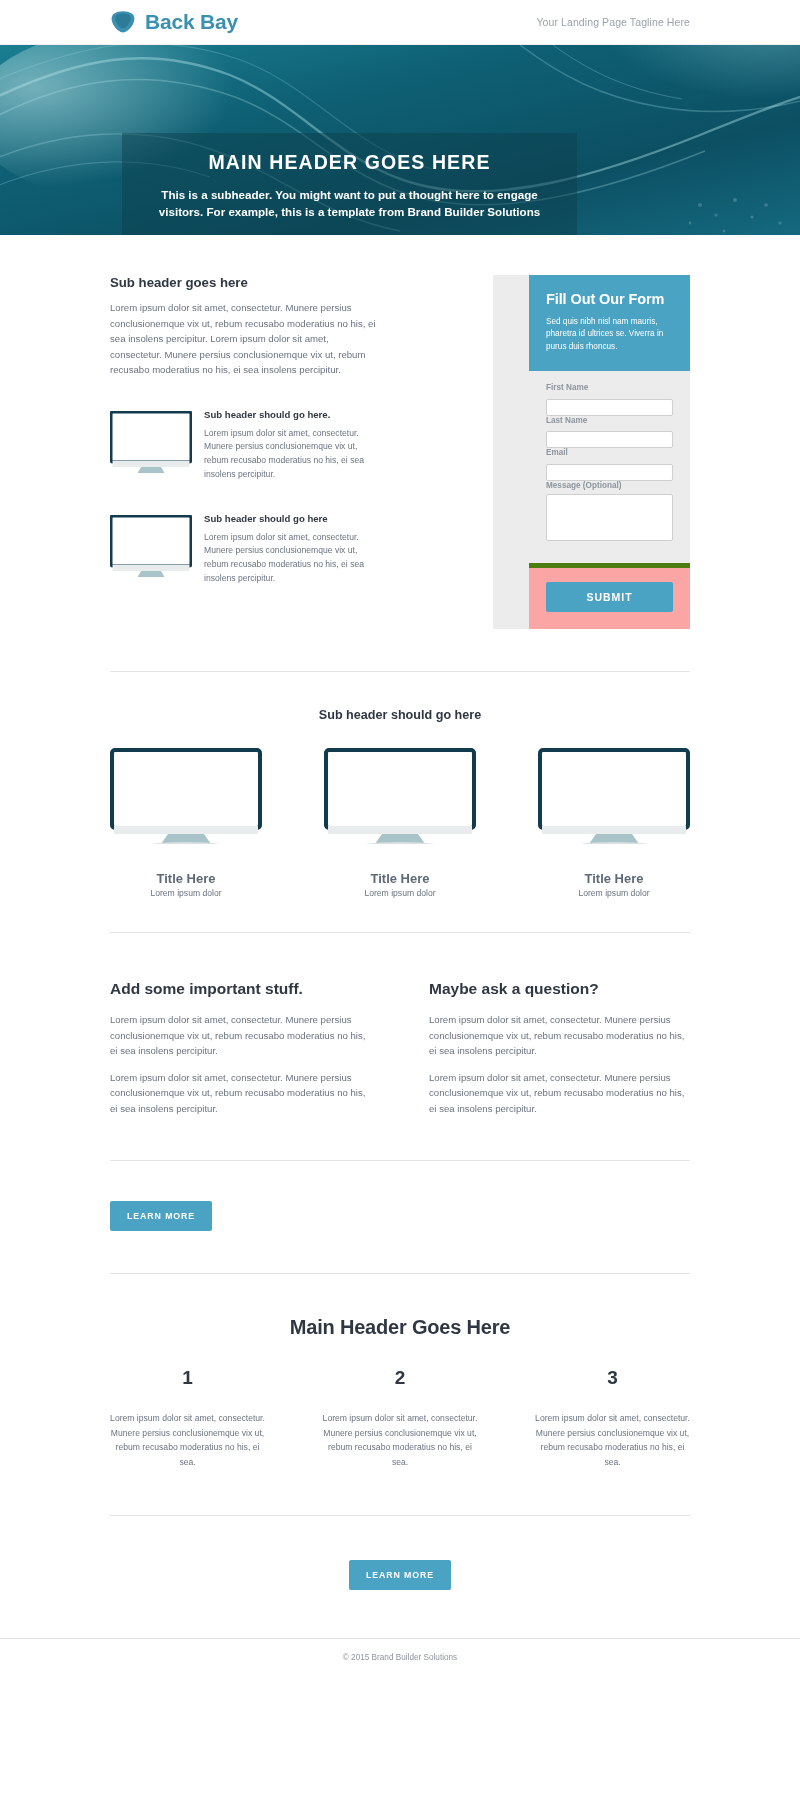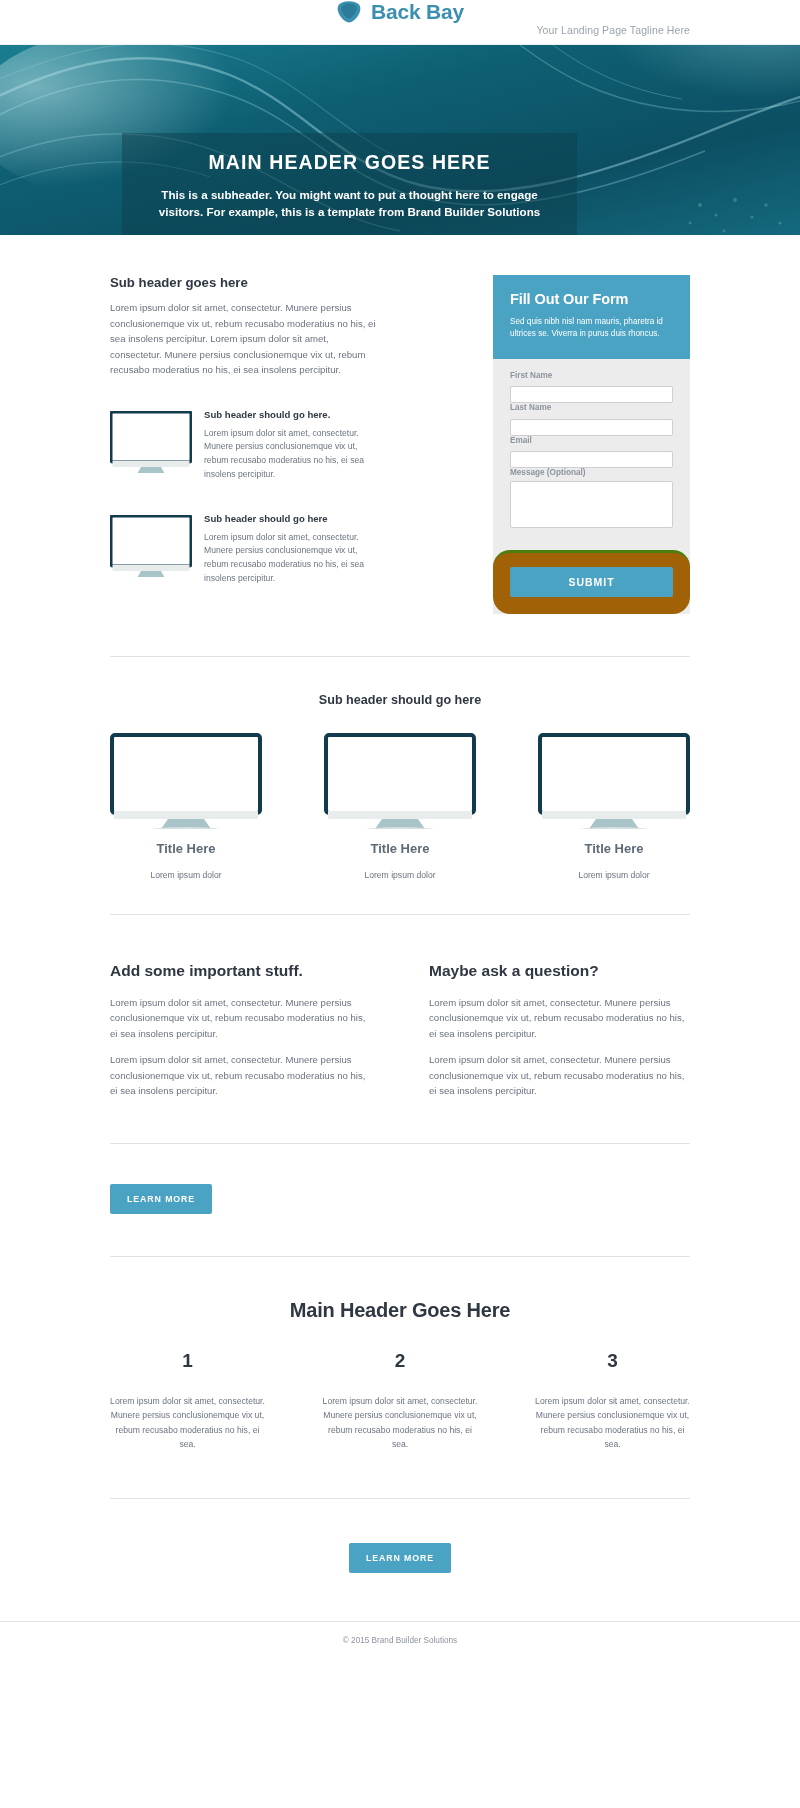--- a/index.html
+++ b/index.html
@@ -13,21 +13,20 @@
   .page { width: 800px; position: relative; background:#fff; }
 
   
   .topnav {
     height: 45px;
     display: flex;
     align-items: center;
     padding: 0 110px 0 110px;
     background: #fff;
     border-bottom: 1px solid #f0f0f0;
-    flex-direction: column;
   }
   .brand { display: flex; align-items: center; gap: 9px; }
   .brand-logo { width: 26px; height: 24px; display:block; }
   .brand-name {
     font-size: 21px;
     font-weight: bold;
     color: #3b8fb0;
     letter-spacing: -0.2px;
   }
   .tagline {
@@ -97,21 +96,21 @@
   .feature-txt { flex: 1; }
   .feature-title {
     font-size: 9.6px; font-weight: bold; color: #2f3742; margin-bottom: 7px;
   }
   .feature-txt p { font-size: 8.6px; line-height: 1.6; color: #6b7380; }
 
   
   .monitor { display:block; width: 100%; height: auto; }
 
   
-  .form-panel { background: #ececec; width: 197px; }
+  .form-panel { background: #ececec; width: 197px; padding-left: 36px; }
   .form-head { background: #4ba3c3; padding: 16px 17px 18px; }
   .form-head h4 {
     color: #fff; font-size: 14.5px; font-weight: bold; margin-bottom: 9px;
     letter-spacing: -0.1px;
   }
   .form-head p { color: #ffffff; font-size: 8.2px; line-height: 1.52; }
   .form-body { padding: 12px 17px 14px; }
   .field { margin-bottom: 0; }
   .field:last-child { margin-bottom: 4px; }
   .field label {
@@ -124,24 +123,23 @@
     background: #fff;
     border-radius: 2px;
     font-family: "Liberation Sans", sans-serif;
     font-size: 9px;
     color: #555;
     padding: 3px 5px;
   }
   .field input { height: 17px; }
   .field textarea { height: 47px; resize: none; }
   .form-foot {
-    border-top: 3px solid #4d7c0f;
+    border-top: 5px solid #4d7c0f;
     padding: 14px 17px 17px;
-    background: #a16207;
-    border-radius: 17px;
+    background: #fca5a5;
   }
   .btn-submit {
     display: block; width: 100%;
     background: #4ba3c3; border: none; border-radius: 2px;
     color: #fff; font-size: 10.5px; font-weight: bold; letter-spacing: 1px;
     padding: 9px 0; cursor: pointer;
     font-family: "Liberation Sans", sans-serif;
   }
 
   
@@ -161,23 +159,23 @@
 
   
   .showcase { padding-top: 36px; padding-bottom: 34px; }
   .showcase h3 {
     text-align: center; font-size: 12.6px; font-weight: bold; color: #2f3742;
     margin-bottom: 26px;
   }
   .cards { display: flex; justify-content: space-between; }
   .card { width: 152px; text-align: center; }
   .card-title {
-    font-size: 13px; font-weight: bold; color: #5e6a77; margin-top: 12px;
-  }
-  .card-sub { font-size: 8.6px; color: #6b7380; margin-top: 14px; }
+    font-size: 13px; font-weight: bold; color: #5e6a77; margin-top: 27px;
+  }
+  .card-sub { font-size: 8.6px; color: #6b7380; margin-top: 2px; }
 
   
   .txtcols { display: flex; padding-top: 46px; padding-bottom: 44px; gap: 58px; }
   .txtcol { flex: 1; }
   .txtcol h2 {
     font-size: 15.5px; font-weight: bold; color: #2f3742; line-height: 1.25;
     margin-bottom: 14px;
   }
 
   

